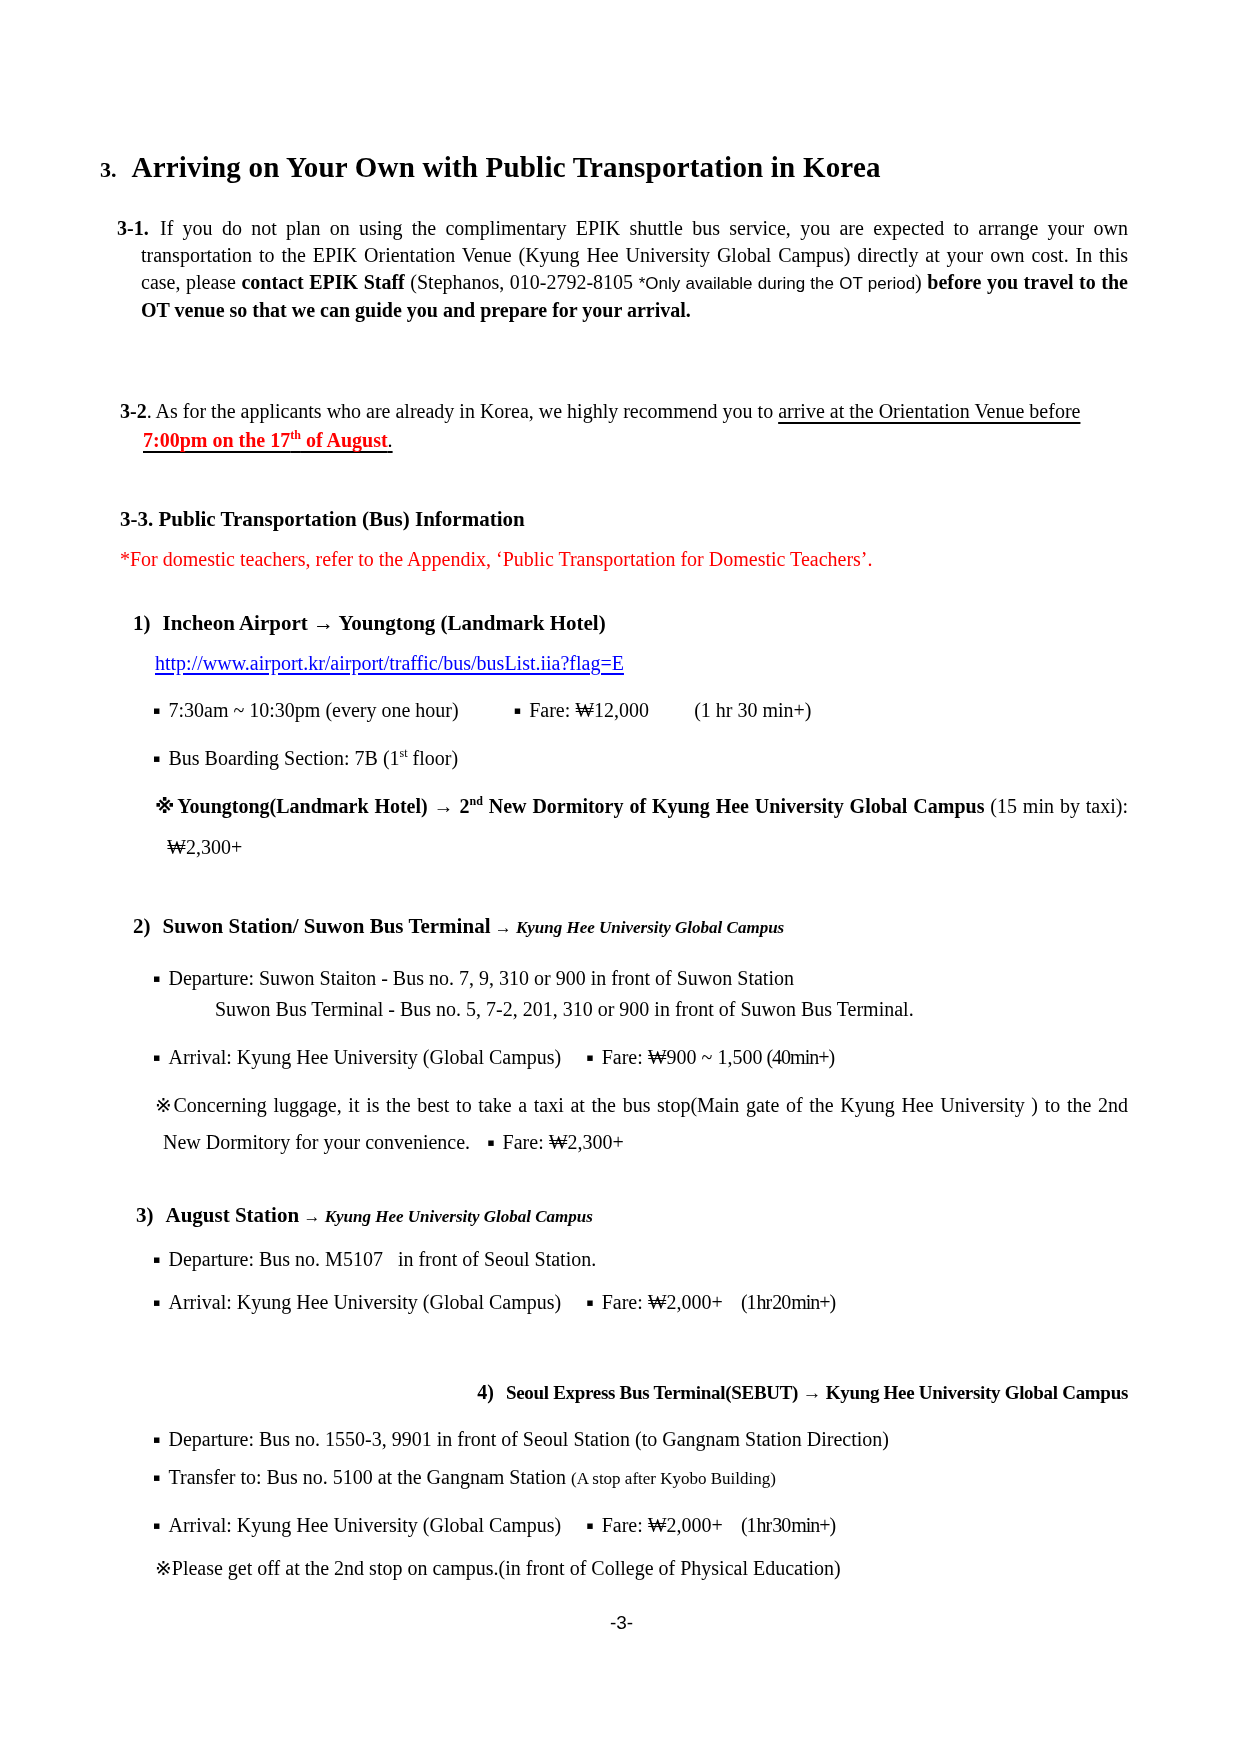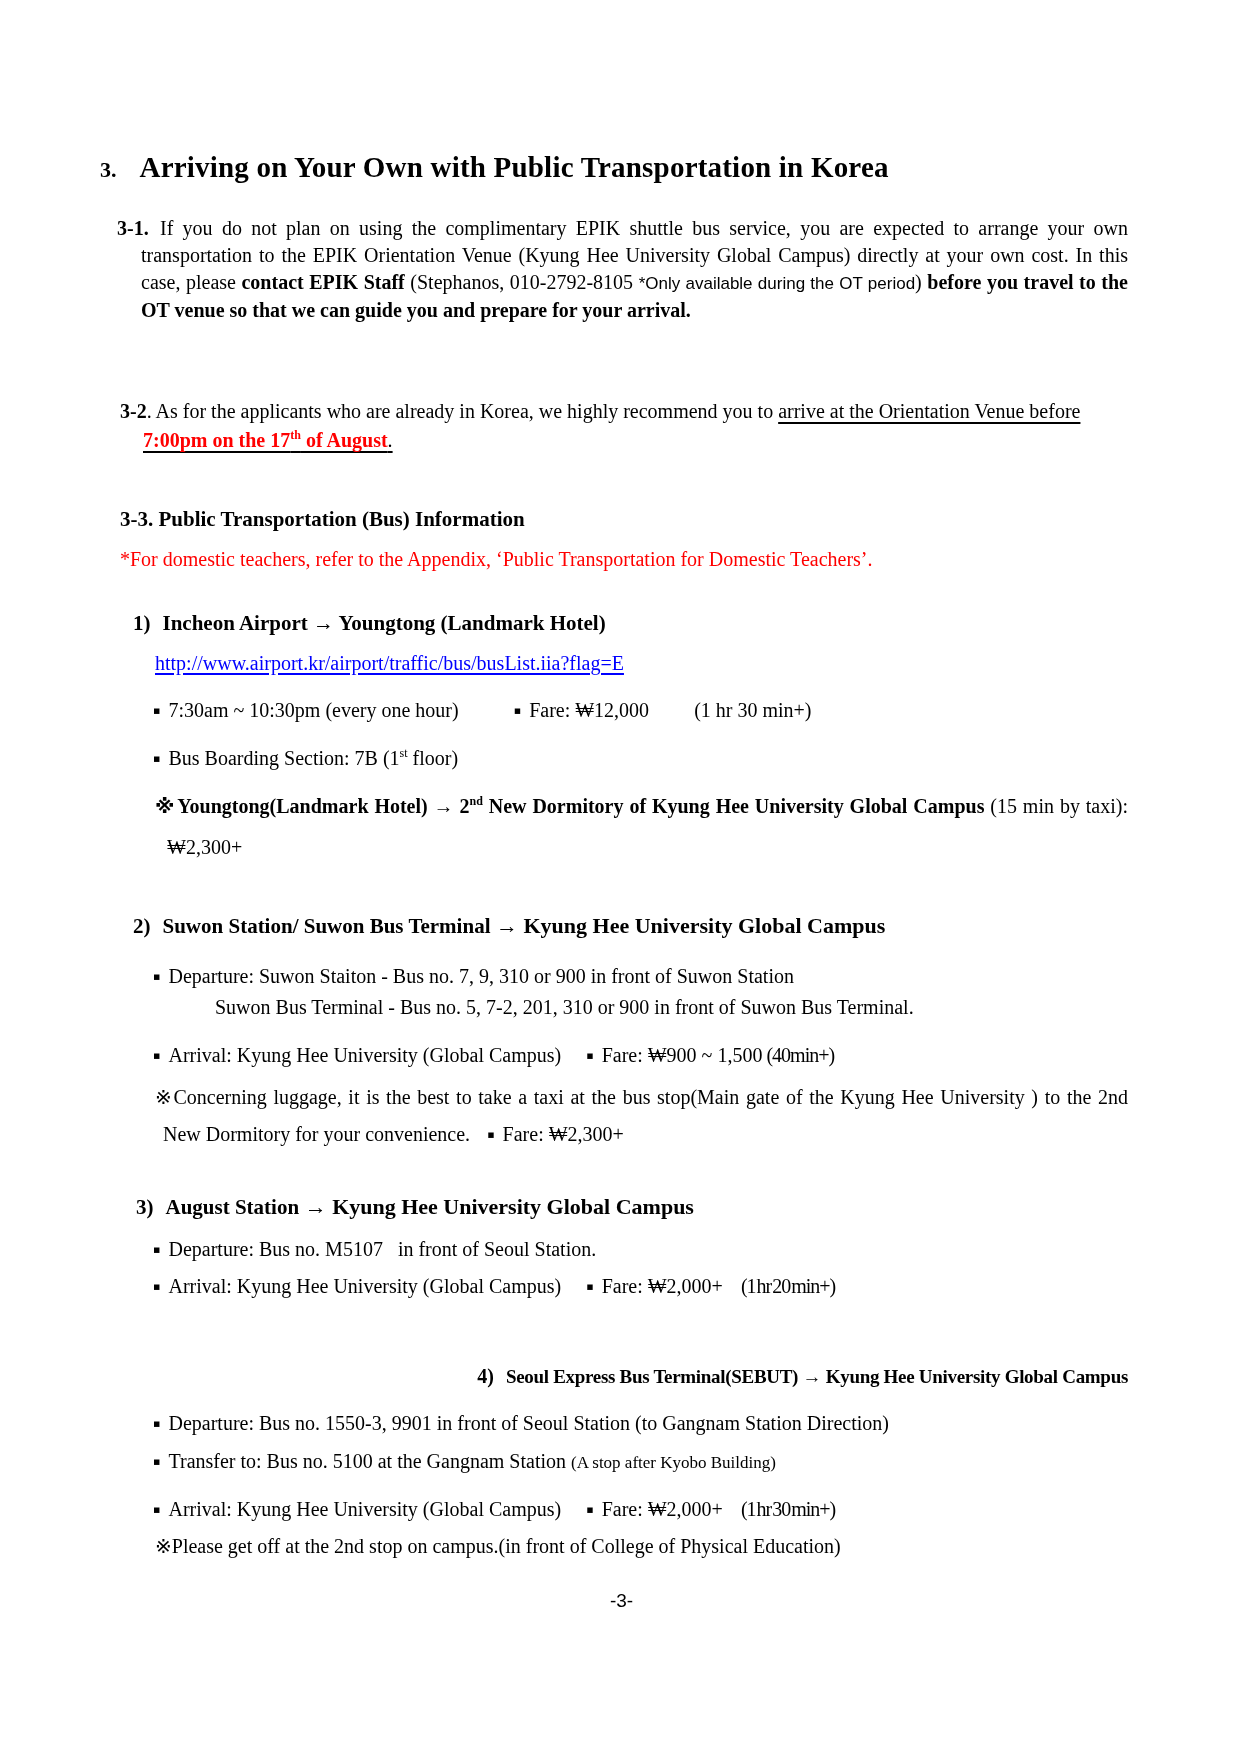--- a/index.html
+++ b/index.html
@@ -8,21 +8,21 @@
     position:relative; width:1241px; height:1754px; margin:0 auto;
     background:#ffffff; color:#000;
     font-family:"Liberation Serif","DejaVu Serif","DejaVu Sans",serif;
     font-size:20px; overflow:hidden;
   }
   .content { position:absolute; left:115px; top:0; width:1013px; }
 
   
   .doc-title { margin-top:140px; margin-left:-15px; font-weight:bold; white-space:nowrap; }
   .doc-title .t-num { font-size:22px; margin-right:15px; }
-  .doc-title .t-text { font-size:29px; letter-spacing:0.2px;margin-left:8px; }
+  .doc-title .t-text { font-size:29px; letter-spacing:0.2px; }
 
   
   .p31 { margin-top:28px; margin-left:2px; text-align:justify;
          line-height:27px; padding-left:24px; text-indent:-24px; }
   .p31 .lbl { margin-right:2px; }
   .small-note { font-family:"Liberation Sans","DejaVu Sans",sans-serif; font-size:17px; }
 
   
   .p32 { margin-top:73px; margin-left:5px; line-height:29px;
          padding-left:23px; text-indent:-23px; }
@@ -32,35 +32,35 @@
 
   
   .h33 { margin-top:52px; margin-left:5px; font-size:21px; font-weight:bold; }
   .red-note { margin-top:16px; margin-left:5px; color:#ff0000; font-size:20px; }
 
   
   .route { }
   .r-head { font-weight:bold; line-height:30px; white-space:nowrap; }
   .r-num { font-size:21px; margin-right:12px; }
   .r-title-main { font-size:21px; }
-  .r-title-rest { font-size:22px; }
+  .r-title-rest { font-size:17px;font-style:italic; }
   .r1 { margin-top:36px; } .r1 .r-head { margin-left:18px; }
   .r2 { margin-top:42px; } .r2 .r-head { margin-left:18px; }
   .r3 { margin-top:38px; } .r3 .r-head { margin-left:21px; }
   .r4 { margin-top:60px; } .r4 .r-head { margin-left:15px;text-align:right; }
   .r4 .r-num { font-size:20px; }
   .r4 .r-title-main { font-size:19px; letter-spacing:-0.3px; }
 
   .url-line { margin-top:12px; margin-left:40px; line-height:27px; }
   .url { color:#0000ff; text-decoration:underline; text-underline-offset:3px; }
 
   .line { line-height:27px; margin-left:38px; }
   .mt20 { margin-top:20px; } .mt21 { margin-top:21px; }
   .mt14 { margin-top:14px; } .mt12 { margin-top:20px; }
-  .mt11 { margin-top:11px; } .mt10 { margin-top:10px; } .mt18 { margin-top:18px; }
+  .mt11 { margin-top:11px; } .mt10 { margin-top:16px; } .mt18 { margin-top:18px; }
 
   .blt { font-size:11px; vertical-align:3px; margin-right:8px;
          font-family:"DejaVu Sans",sans-serif; }
   .fgroup { display:inline-block; }
   .g55 { margin-left:55px; } .g45 { margin-left:45px; }
   .g25 { margin-left:25px; } .g18 { margin-left:18px; }
   .g4  { margin-left:4px; }
 
   sup { font-size:12px; line-height:0; }
 

